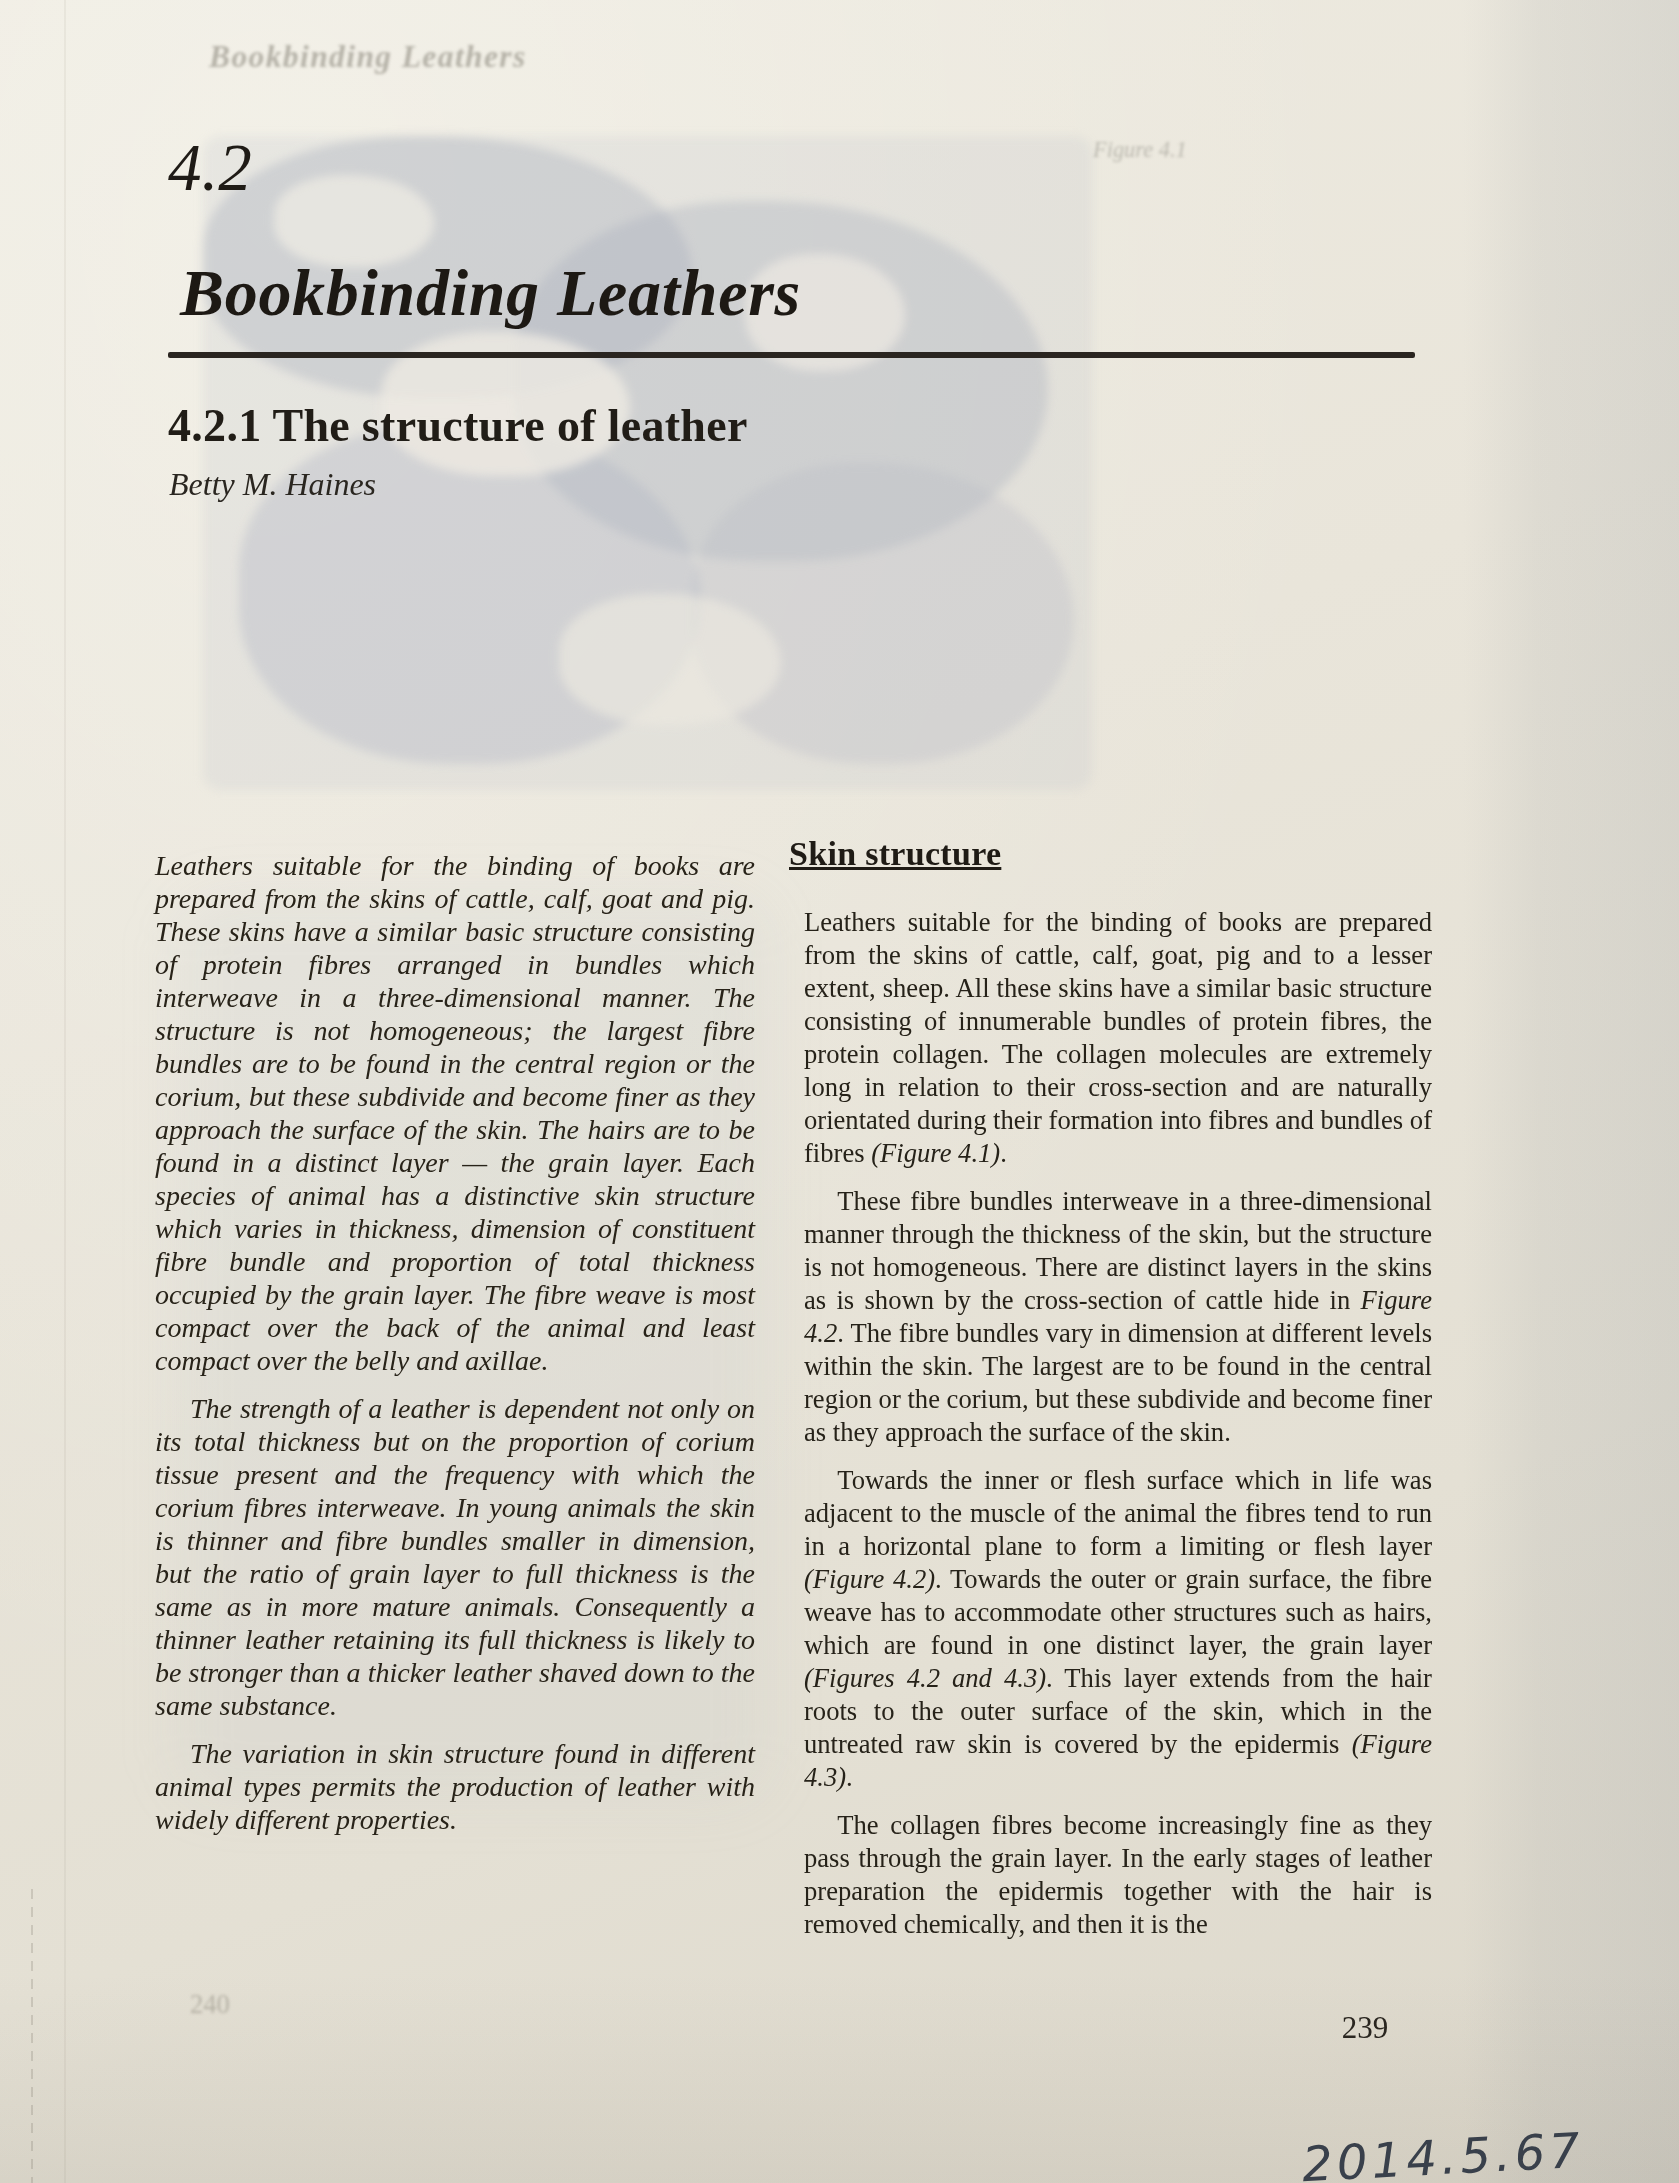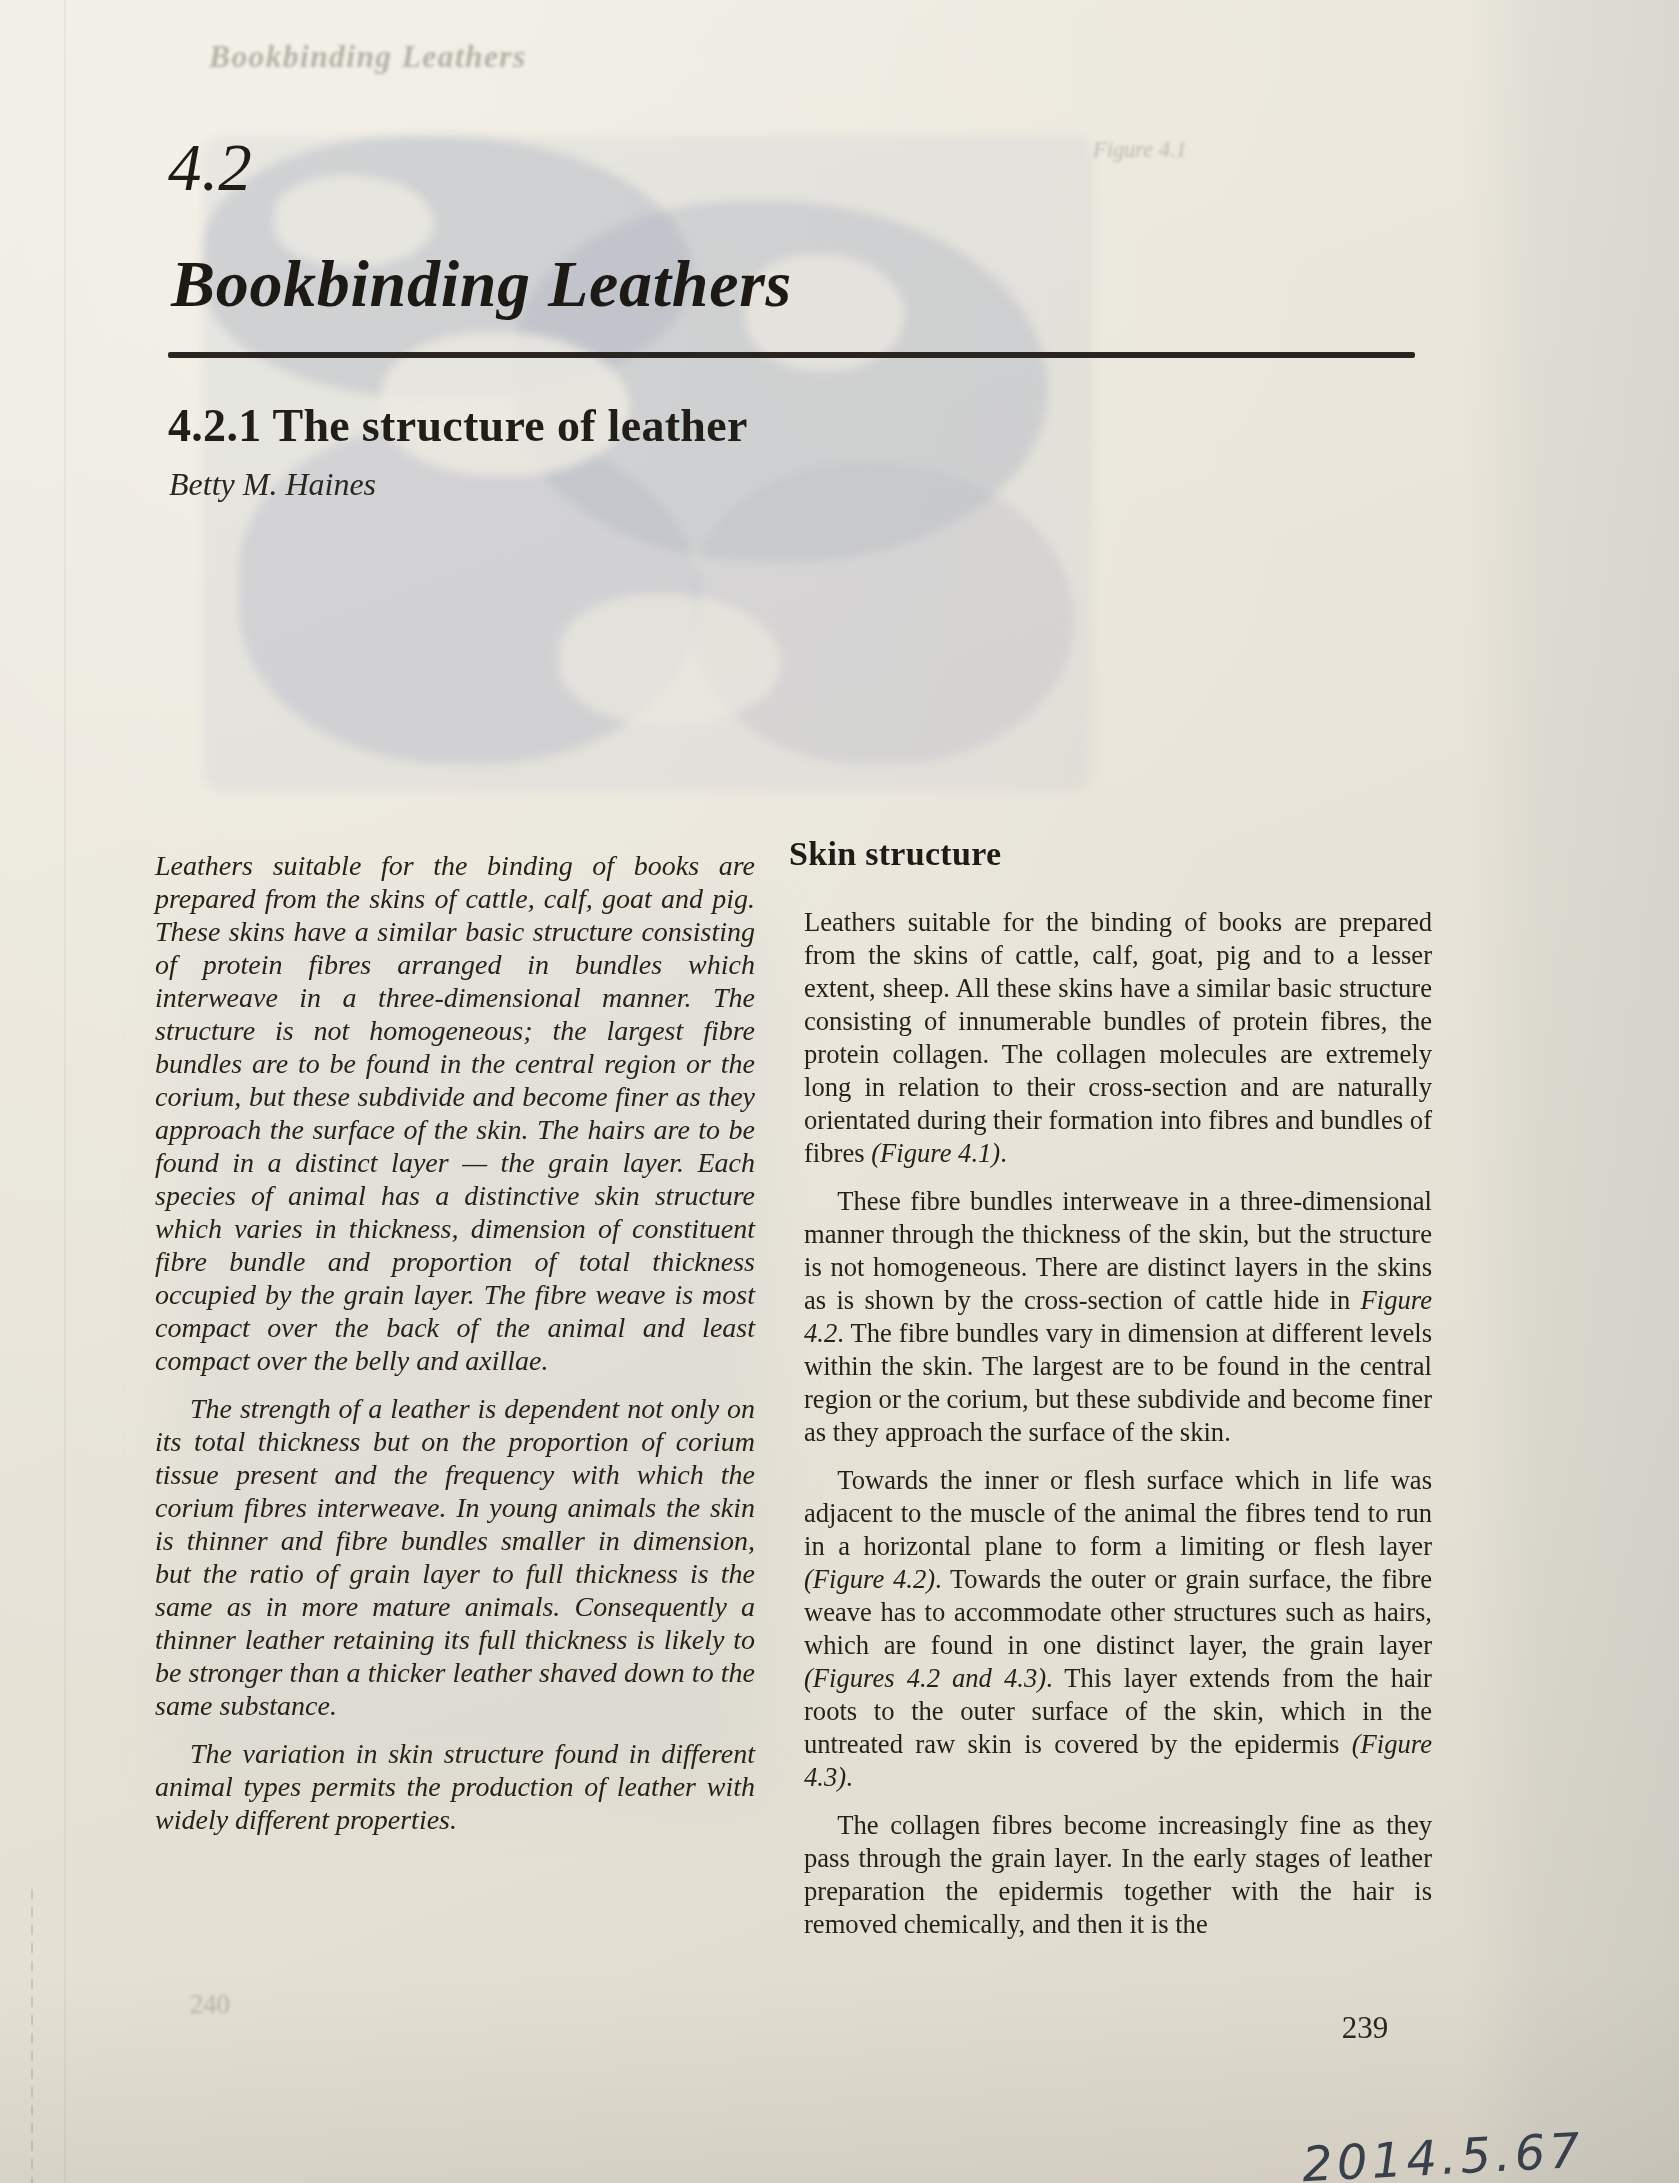--- a/index.html
+++ b/index.html
@@ -38,38 +38,38 @@
   .ghost-running-head{position:absolute;left:209px;top:39px;
     font-size:31.5px;font-style:italic;font-weight:bold;color:rgba(122,117,106,0.50);
     filter:blur(1.4px);letter-spacing:1.4px;white-space:nowrap;}
   .ghost-figure-ref{position:absolute;left:1093px;top:137px;
     font-size:22.4px;font-style:italic;color:rgba(148,146,137,0.55);filter:blur(1.4px);white-space:nowrap;}
   .ghost-page-number{position:absolute;left:190px;top:1989px;
     font-size:26.6px;color:rgba(138,133,122,0.50);filter:blur(1.4px);}
   
   .section-number{position:absolute;left:168px;top:134px;
     font-size:67px;font-style:italic;font-weight:normal;line-height:1;white-space:nowrap;color:#1f1b16;}
-  .chapter-title{position:absolute;left:167px;top:244px;margin:4px;
+  .chapter-title{position:absolute;left:167px;top:244px;margin:13px;
     font-size:66px;font-style:italic;font-weight:bold;letter-spacing:0.7px;line-height:1.1;
     white-space:nowrap;color:#1d1914;}
   .title-rule{position:absolute;left:168px;top:352px;width:1247px;height:5.6px;background:#2a2520;border-radius:2.1px;}
   .subsection-heading{position:absolute;left:168px;top:399px;margin:0;
     font-size:46px;font-weight:bold;letter-spacing:0.3px;white-space:nowrap;color:#211d17;}
   .author{position:absolute;left:169px;top:466px;
     font-size:32px;font-style:italic;white-space:nowrap;color:#2a2620;}
   
   .col{position:absolute;text-align:justify;}
   .col p{margin:15px;}
   .col p + p{text-indent:1.25em;}
   .col-left{left:140px;top:834px;width:630px;
     font-size:28px;line-height:33px;font-style:italic;color:#282319;}
   .col-right{left:789px;top:837px;width:658px;
     font-size:26.6px;line-height:33px;color:#262219;}
   .col-right h3{margin:0 0 36px 0;font-size:34px;font-weight:bold;letter-spacing:0.3px;
-    text-align:left;color:#1f1b15;}
+    text-align:left;color:#1f1b15;text-decoration:underline;}
   .col-right em{font-style:italic;}
   
   .page-number{position:absolute;left:1316px;top:2010px;width:98px;text-align:center;
     font-size:31px;color:#2a2620;}
   .watermark{position:absolute;left:1023px;top:2063px;
     font-family:"Liberation Sans", sans-serif;font-size:40px;font-weight:400;
     letter-spacing:0.3px;color:rgba(104,104,104,0.80);white-space:nowrap;}
   .handwriting{position:absolute;left:1302px;top:2129px;
     font-family:"DejaVu Sans", sans-serif;font-style:italic;font-size:48px;
     letter-spacing:4.2px;color:#39404b;transform:rotate(-3deg);white-space:nowrap;}

